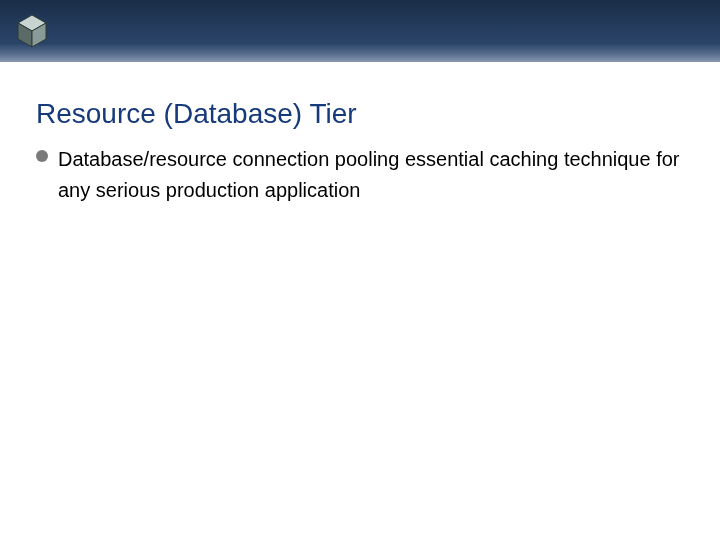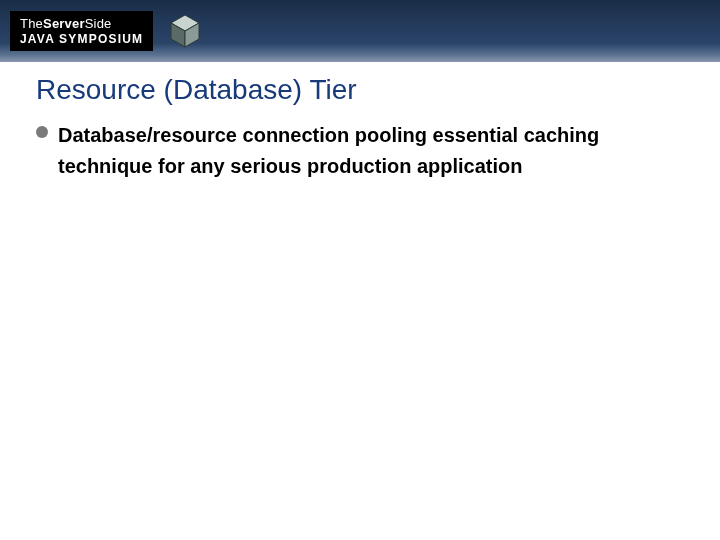--- a/index.html
+++ b/index.html
@@ -40,21 +40,21 @@
     margin-top: 3px;
   }
   .cube-icon {
     margin-left: 12px;
     width: 40px;
     height: 40px;
   }
   .title {
     font-size: 28px;
     color: #173a7a;
-    margin: 12px 0 14px 36px;
+    margin: 36px 0 14px 36px;
     font-weight: normal;
   }
   .content {
     padding: 0 30px 0 36px;
   }
   .bullet-item {
     display: flex;
     align-items: flex-start;
     margin-bottom: 24px;
   }
@@ -62,40 +62,34 @@
     width: 12px;
     height: 12px;
     background: #7a7a7a;
     border-radius: 50%;
     flex-shrink: 0;
     margin-top: 6px;
     margin-right: 10px;
   }
   .bullet-text {
     font-size: 20px;
-    font-weight: bold;
+    font-weight: normal;
     color: #000;
     line-height: 1.55;
   }
   .smiley {
     display: inline-block;
     vertical-align: middle;
     margin-left: 4px;
   }
 </style>
 </head>
 <body>
 
 <div class="header">
-  <div class="logo-block">
-    <div class="logo-line1">
-      <span class="thin">The</span><span>Server</span><span class="thin">Side</span>
-    </div>
-    <div class="logo-line2">JAVA SYMPOSIUM</div>
-  </div>
   <span class="cube-icon">
     <svg viewBox="0 0 40 40" width="40" height="40">
       <polygon points="20,4 34,12 20,20 6,12" fill="#c8d4d0" stroke="#2a3a36" stroke-width="1"></polygon>
       <polygon points="6,12 20,20 20,36 6,28" fill="#5a6a66" stroke="#2a3a36" stroke-width="1"></polygon>
       <polygon points="34,12 20,20 20,36 34,28" fill="#8a9a96" stroke="#2a3a36" stroke-width="1"></polygon>
     </svg>
   </span>
 </div>
 
 <h1 class="title">Resource (Database) Tier</h1>

